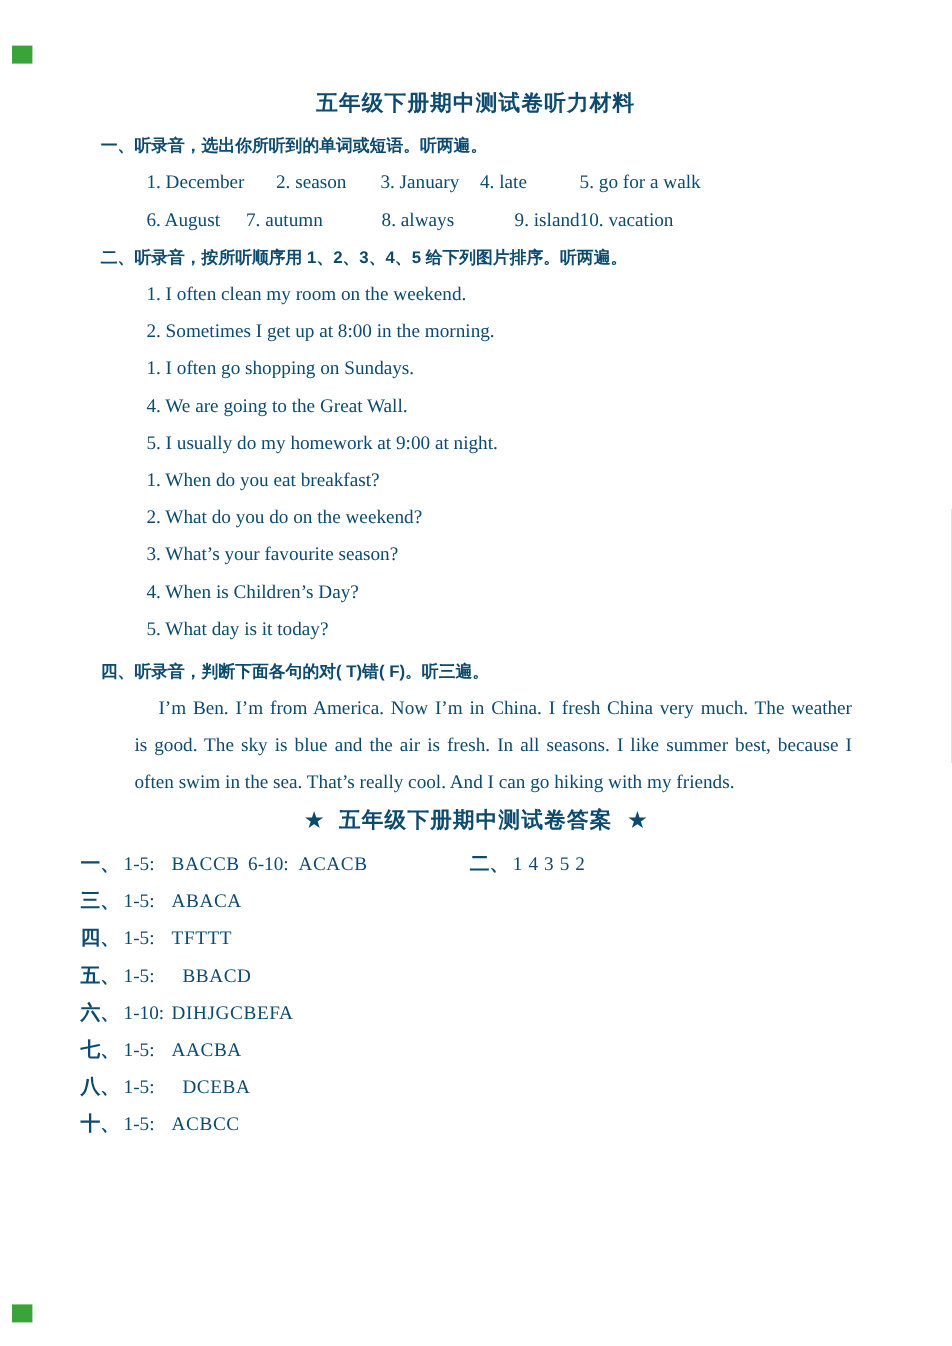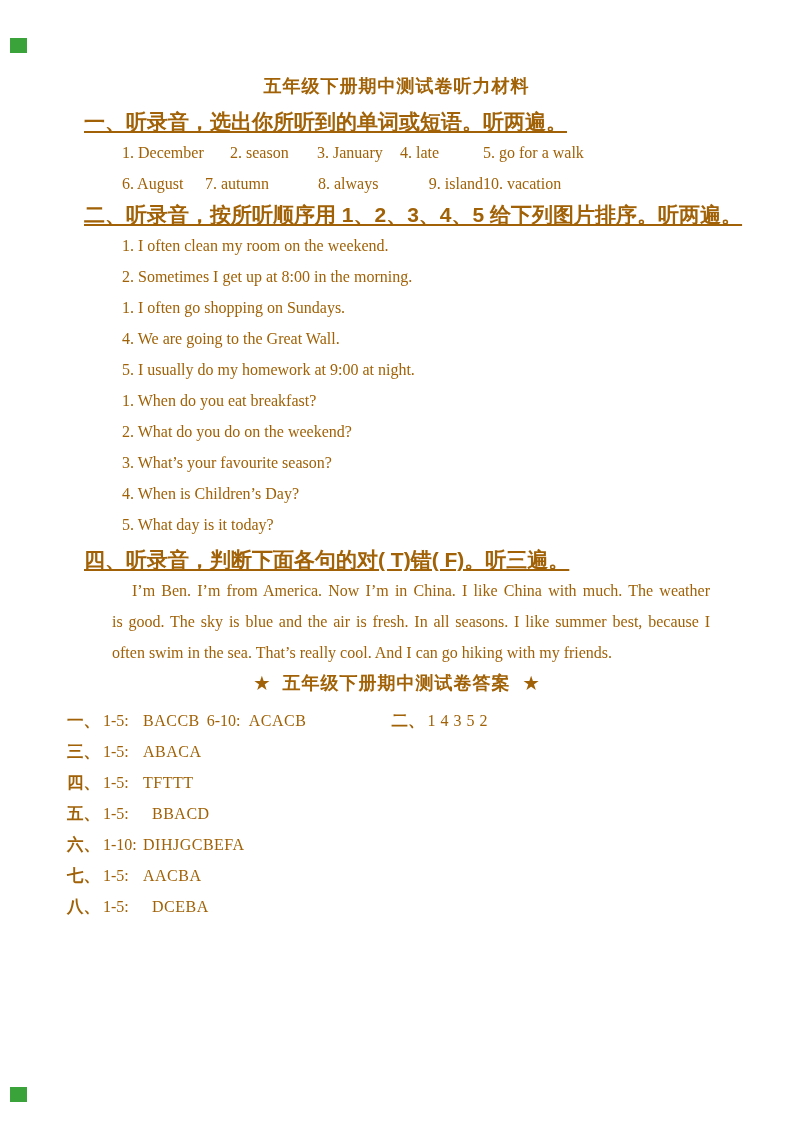--- a/index.html
+++ b/index.html
@@ -2,40 +2,39 @@
 <html><head>
 <meta charset="utf-8">
 <style>
   html,body{margin:0;padding:0;}
   body{background:#888;}
   .page{
     position:relative;
     width:793px;height:1122px;
     margin:0 auto;
     background:#ffffff;
-    color:#a16207;
+    color:#0c4a6e;
     overflow:hidden;
     font-family:"Liberation Serif", serif;
   }
   .doc-title{
     margin-top:72px;
     height:28px;line-height:28px;
     text-align:center;
     font-family:"Liberation Sans", sans-serif;
     font-weight:bold;
     font-size:18px;
     letter-spacing:1px;
   }
   .h{
     margin-left:84px;
     height:31px;line-height:31px;
     font-family:"Liberation Sans", sans-serif;
     font-weight:bold;
-    font-size:21px;
-    text-decoration:underline;
+    font-size:14px;
   }
   .h1x{margin-top:6px;}
   .h3x,.h4x{margin-top:4px;}
   .word-row{
     display:flex;
     margin-left:122px;
     height:31px;line-height:31px;
     font-size:16px;
   }
   .word-row span{display:block;white-space:nowrap;}
@@ -128,21 +127,21 @@
   <div class="it">5. I usually do my homework at 9:00 at night.</div>
 
   <div class="it">1. When do you eat breakfast?</div>
   <div class="it">2. What do you do on the weekend?</div>
   <div class="it">3. What’s your favourite season?</div>
   <div class="it">4. When is Children’s Day?</div>
   <div class="it">5. What day is it today?</div>
 
   <div class="h h4x">四、听录音，判断下面各句的对( T)错( F)。听三遍。</div>
   <div class="para">
-    <div class="pline indent just">I’m Ben. I’m from America. Now I’m in China. I like China with much. The weather</div>
+    <div class="pline indent just">I’m Ben. I’m from America. Now I’m in China. I fresh China very much. The weather</div>
     <div class="pline just">is good. The sky is blue and the air is fresh. In all seasons. I like summer best, because I</div>
     <div class="pline">often swim in the sea. That’s really cool. And I can go hiking with my friends.</div>
   </div>
 
   <div class="ans-title">
     <span class="star">★</span><span class="t">五年级下册期中测试卷答案</span><span class="star">★</span>
   </div>
 
   <div class="answers">
     <div class="ans-row">
@@ -159,15 +158,18 @@
     </div>
     <div class="ans-row">
       <span class="ans-label">六、</span><span class="ans-range">1-10:</span><span class="ans-val">DIHJGCBEFA</span>
     </div>
     <div class="ans-row">
       <span class="ans-label">七、</span><span class="ans-range">1-5:</span><span class="ans-val">AACBA</span>
     </div>
     <div class="ans-row">
       <span class="ans-label">八、</span><span class="ans-range">1-5:</span><span class="ans-val pad">DCEBA</span>
     </div>
+    <div class="ans-row">
+      <span class="ans-label">十、</span><span class="ans-range">1-5:</span><span class="ans-val">ACBCC</span>
+    </div>
   </div>
 
 </div>
 
 </body></html>

